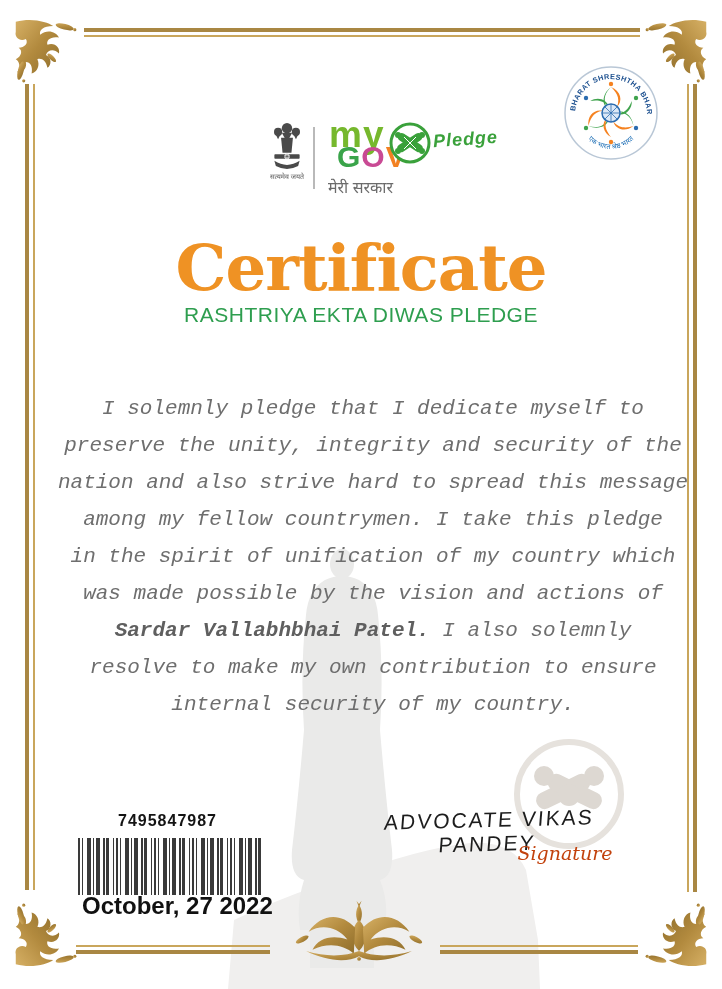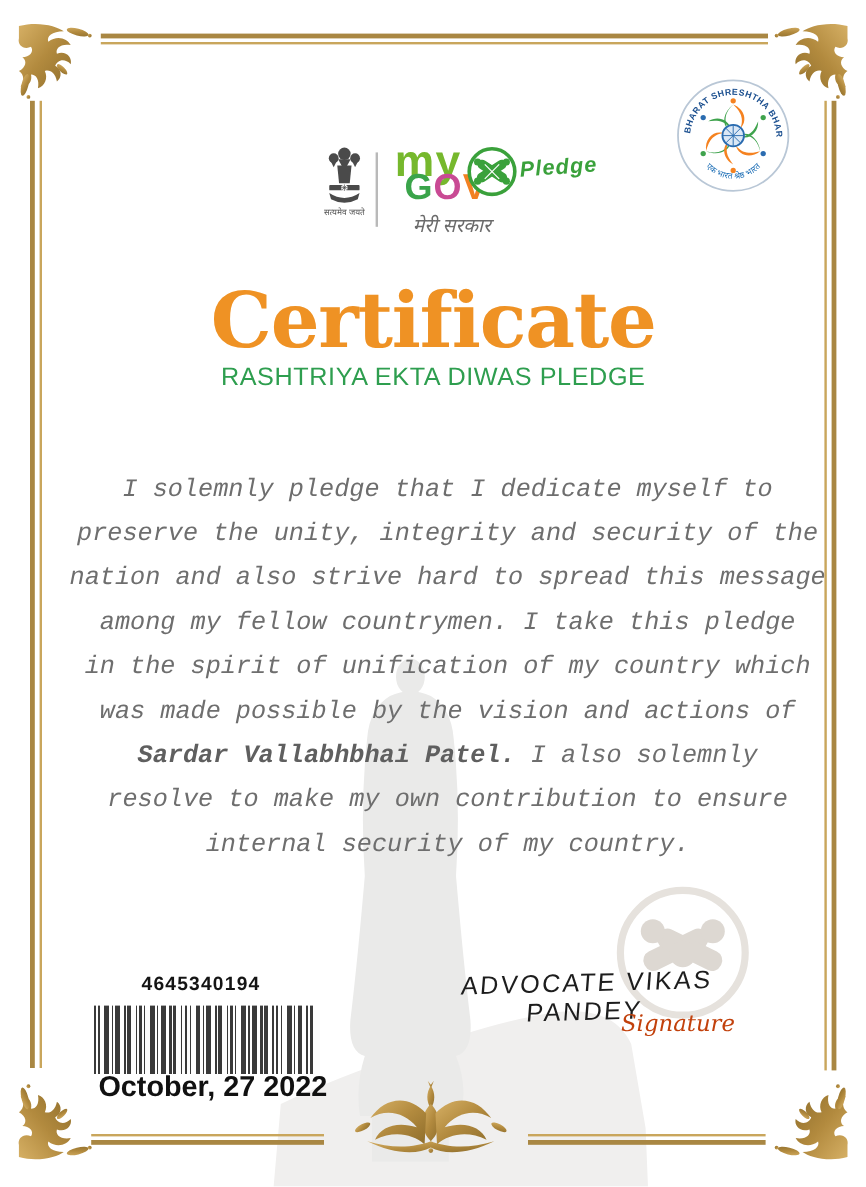--- a/index.html
+++ b/index.html
@@ -12,21 +12,21 @@
   .gl.thin{background:#c9a65c;}
 
   
   .emblem-caption{position:absolute;left:252px;top:172px;width:70px;text-align:center;
      font-size:7px;color:#555;z-index:4;}
   .divider{position:absolute;left:313px;top:127px;width:2px;height:62px;background:#b9b9b9;z-index:4;}
   .mygov-my{position:absolute;left:329px;top:116px;font-size:37px;font-weight:bold;
      color:#76b82d;letter-spacing:1px;z-index:4;line-height:1;}
   .mygov-gov{position:absolute;left:337px;top:142px;font-size:30px;font-weight:bold;z-index:4;line-height:1;letter-spacing:1px;}
   .mygov-gov .g{color:#3aa44a;} .mygov-gov .o{color:#c94a94;} .mygov-gov .v{color:#f28122;}
-  .mygov-tagline{position:absolute;left:344px;top:176px;font-size:16px;color:#6b6b6b;z-index:4;font-style:italic;}
+  .mygov-tagline{position:absolute;left:328px;top:176px;font-size:16px;color:#6b6b6b;z-index:4;}
   .pledge-circle{position:absolute;left:389px;top:122px;width:42px;height:42px;z-index:5;}
   .pledge-script{position:absolute;left:433px;top:129px;font-size:18px;font-weight:bold;
      font-style:italic;color:#3aa13b;transform:rotate(-4deg);z-index:5;
      font-family:cursive, sans-serif;letter-spacing:1px;}
 
   
   .title{position:absolute;left:0;top:230px;width:100%;text-align:center;z-index:4;
      font-family:"DejaVu Serif",serif;font-weight:bold;font-size:64px;color:#ef9224;
      letter-spacing:-1px;}
   .subtitle{position:absolute;left:0;top:303px;width:100%;text-align:center;z-index:4;
@@ -248,20 +248,20 @@
     <div class="ln">preserve the unity, integrity and security of the</div>
     <div class="ln">nation and also strive hard to spread this message</div>
     <div class="ln">among my fellow countrymen. I take this pledge</div>
     <div class="ln">in the spirit of unification of my country which</div>
     <div class="ln">was made possible by the vision and actions of</div>
     <div class="ln"><span class="bold">Sardar Vallabhbhai Patel.</span><span> I also solemnly</span></div>
     <div class="ln">resolve to make my own contribution to ensure</div>
     <div class="ln">internal security of my country.</div>
   </div>
 
-  <div class="bc-number">4645340194</div>
+  <div class="bc-number">7495847987</div>
   <div class="bc-bars"></div>
   <div class="bc-date">October, 27 2022</div>
 
   <div class="sig-name">ADVOCATE VIKAS PANDEY</div>
   <div class="sig-label">Signature</div>
 
 </div>
 
 </body></html>

